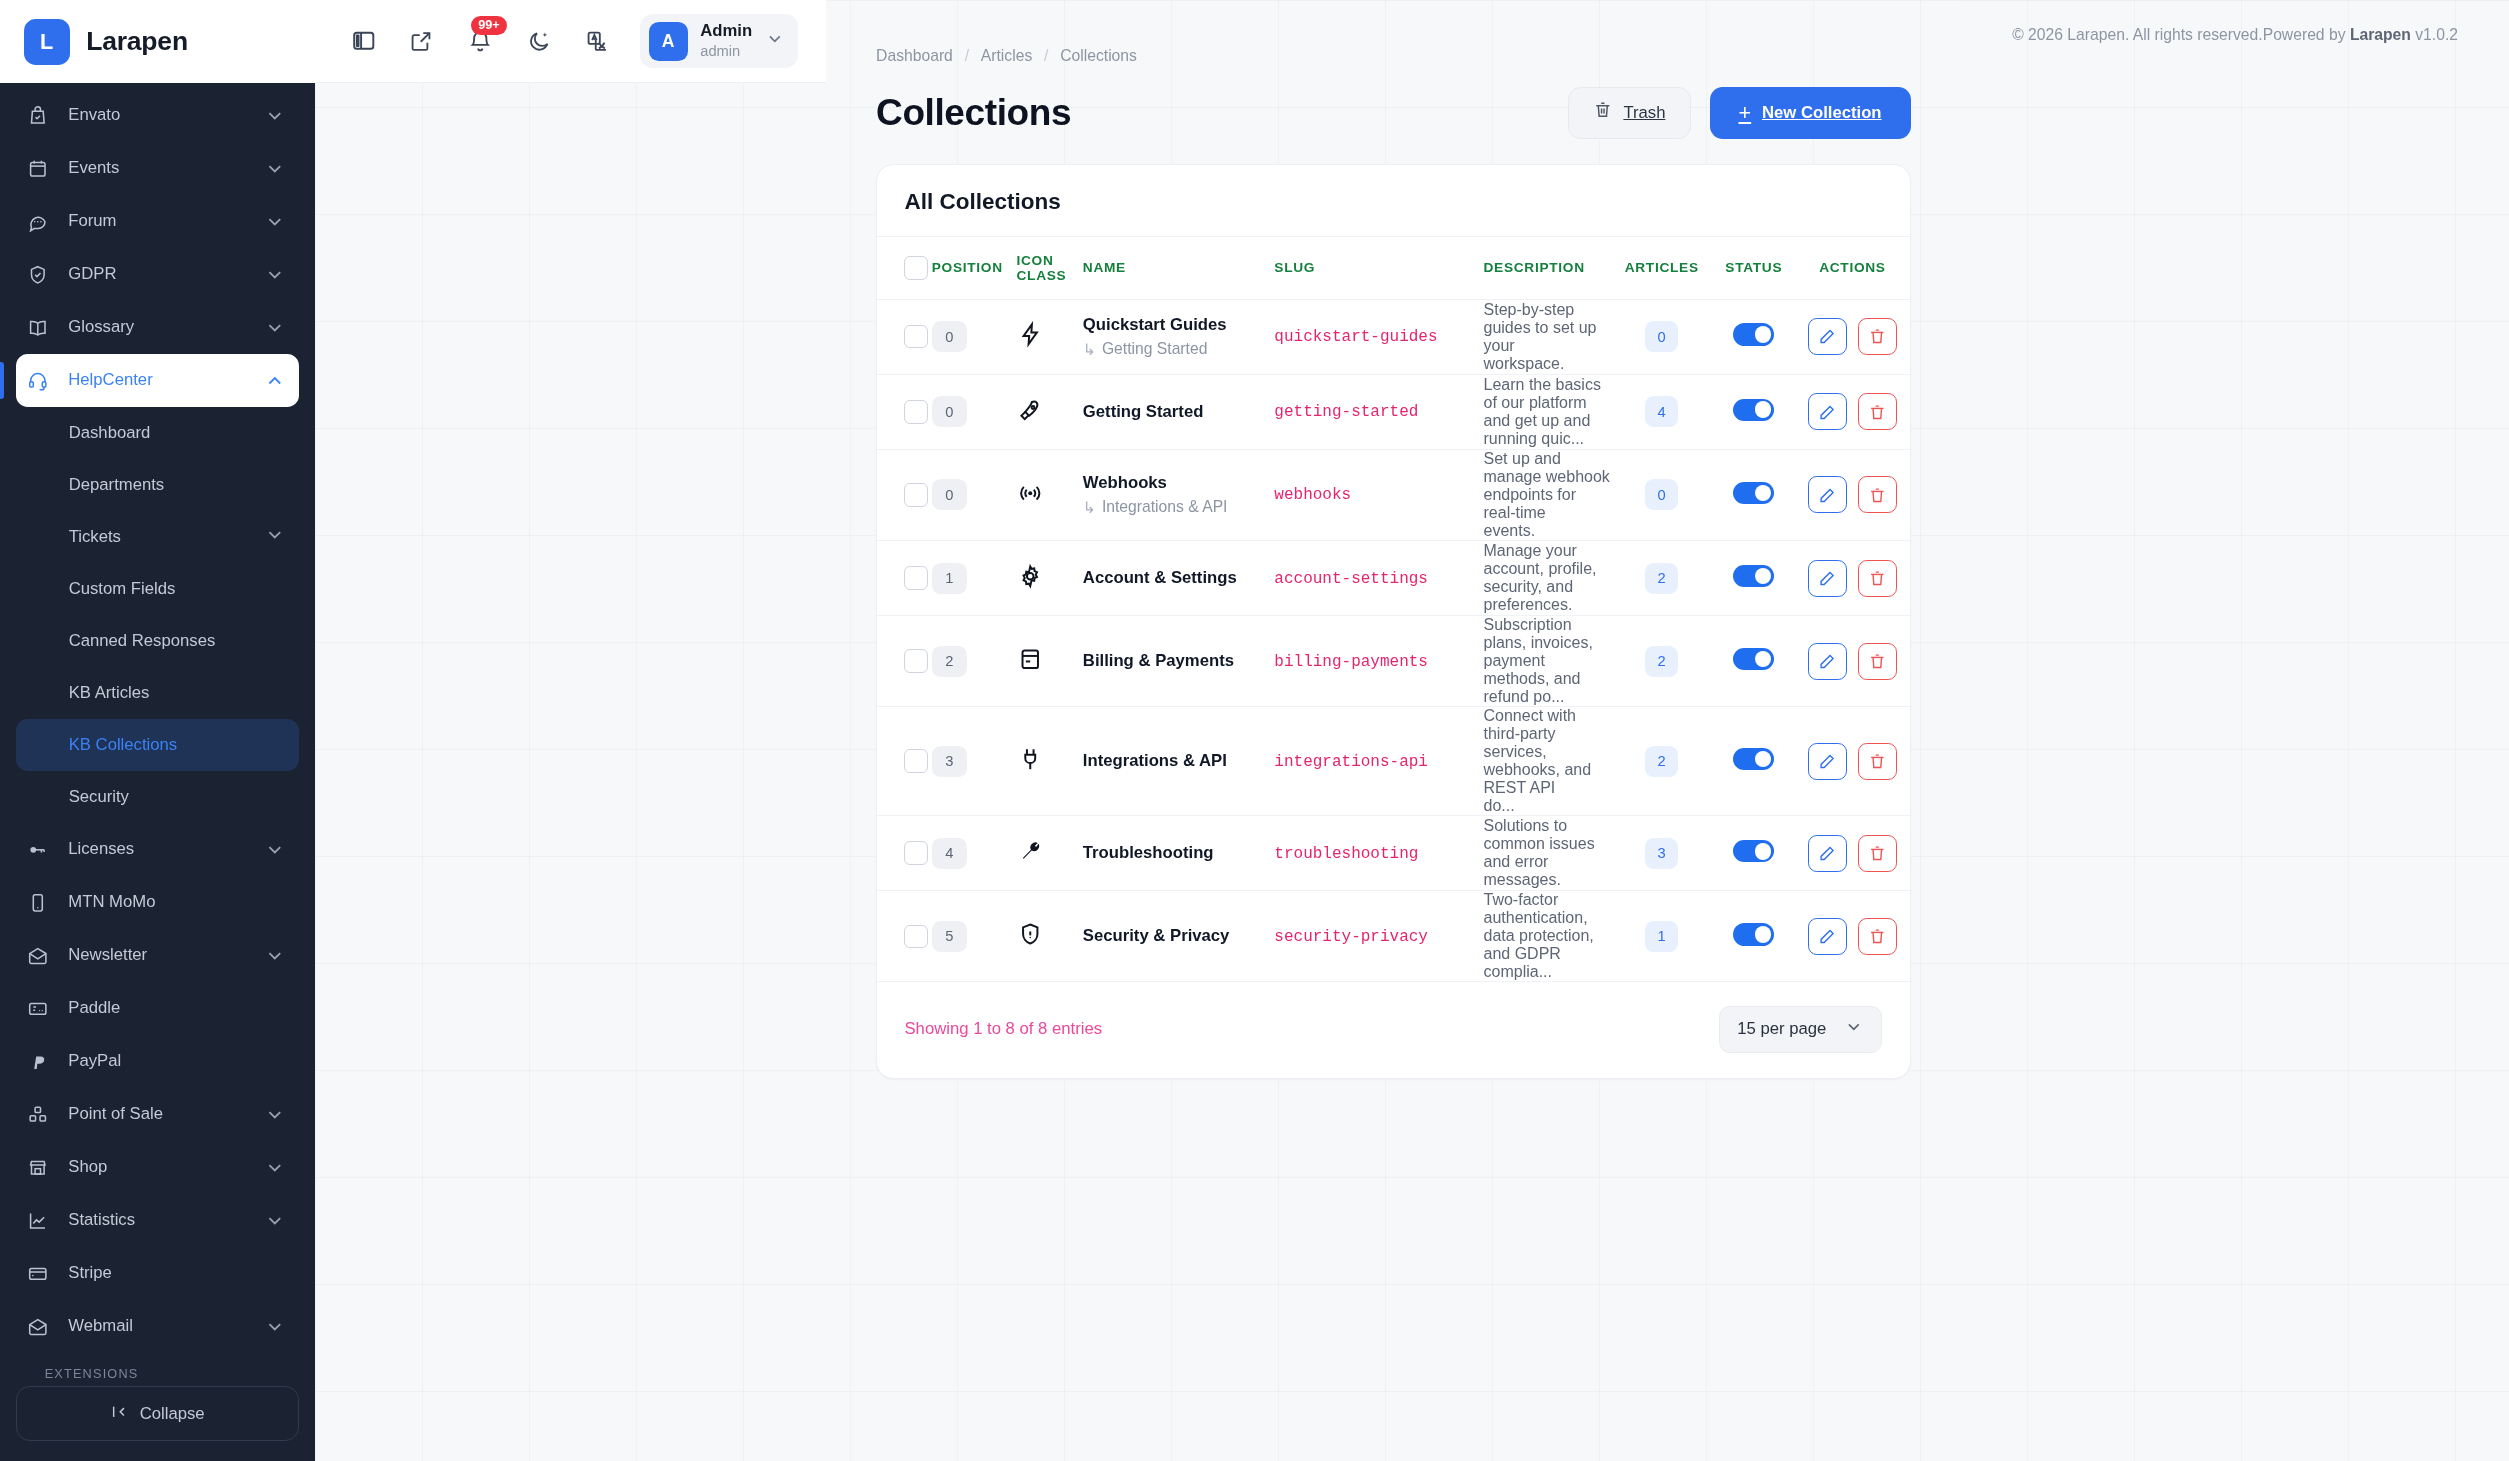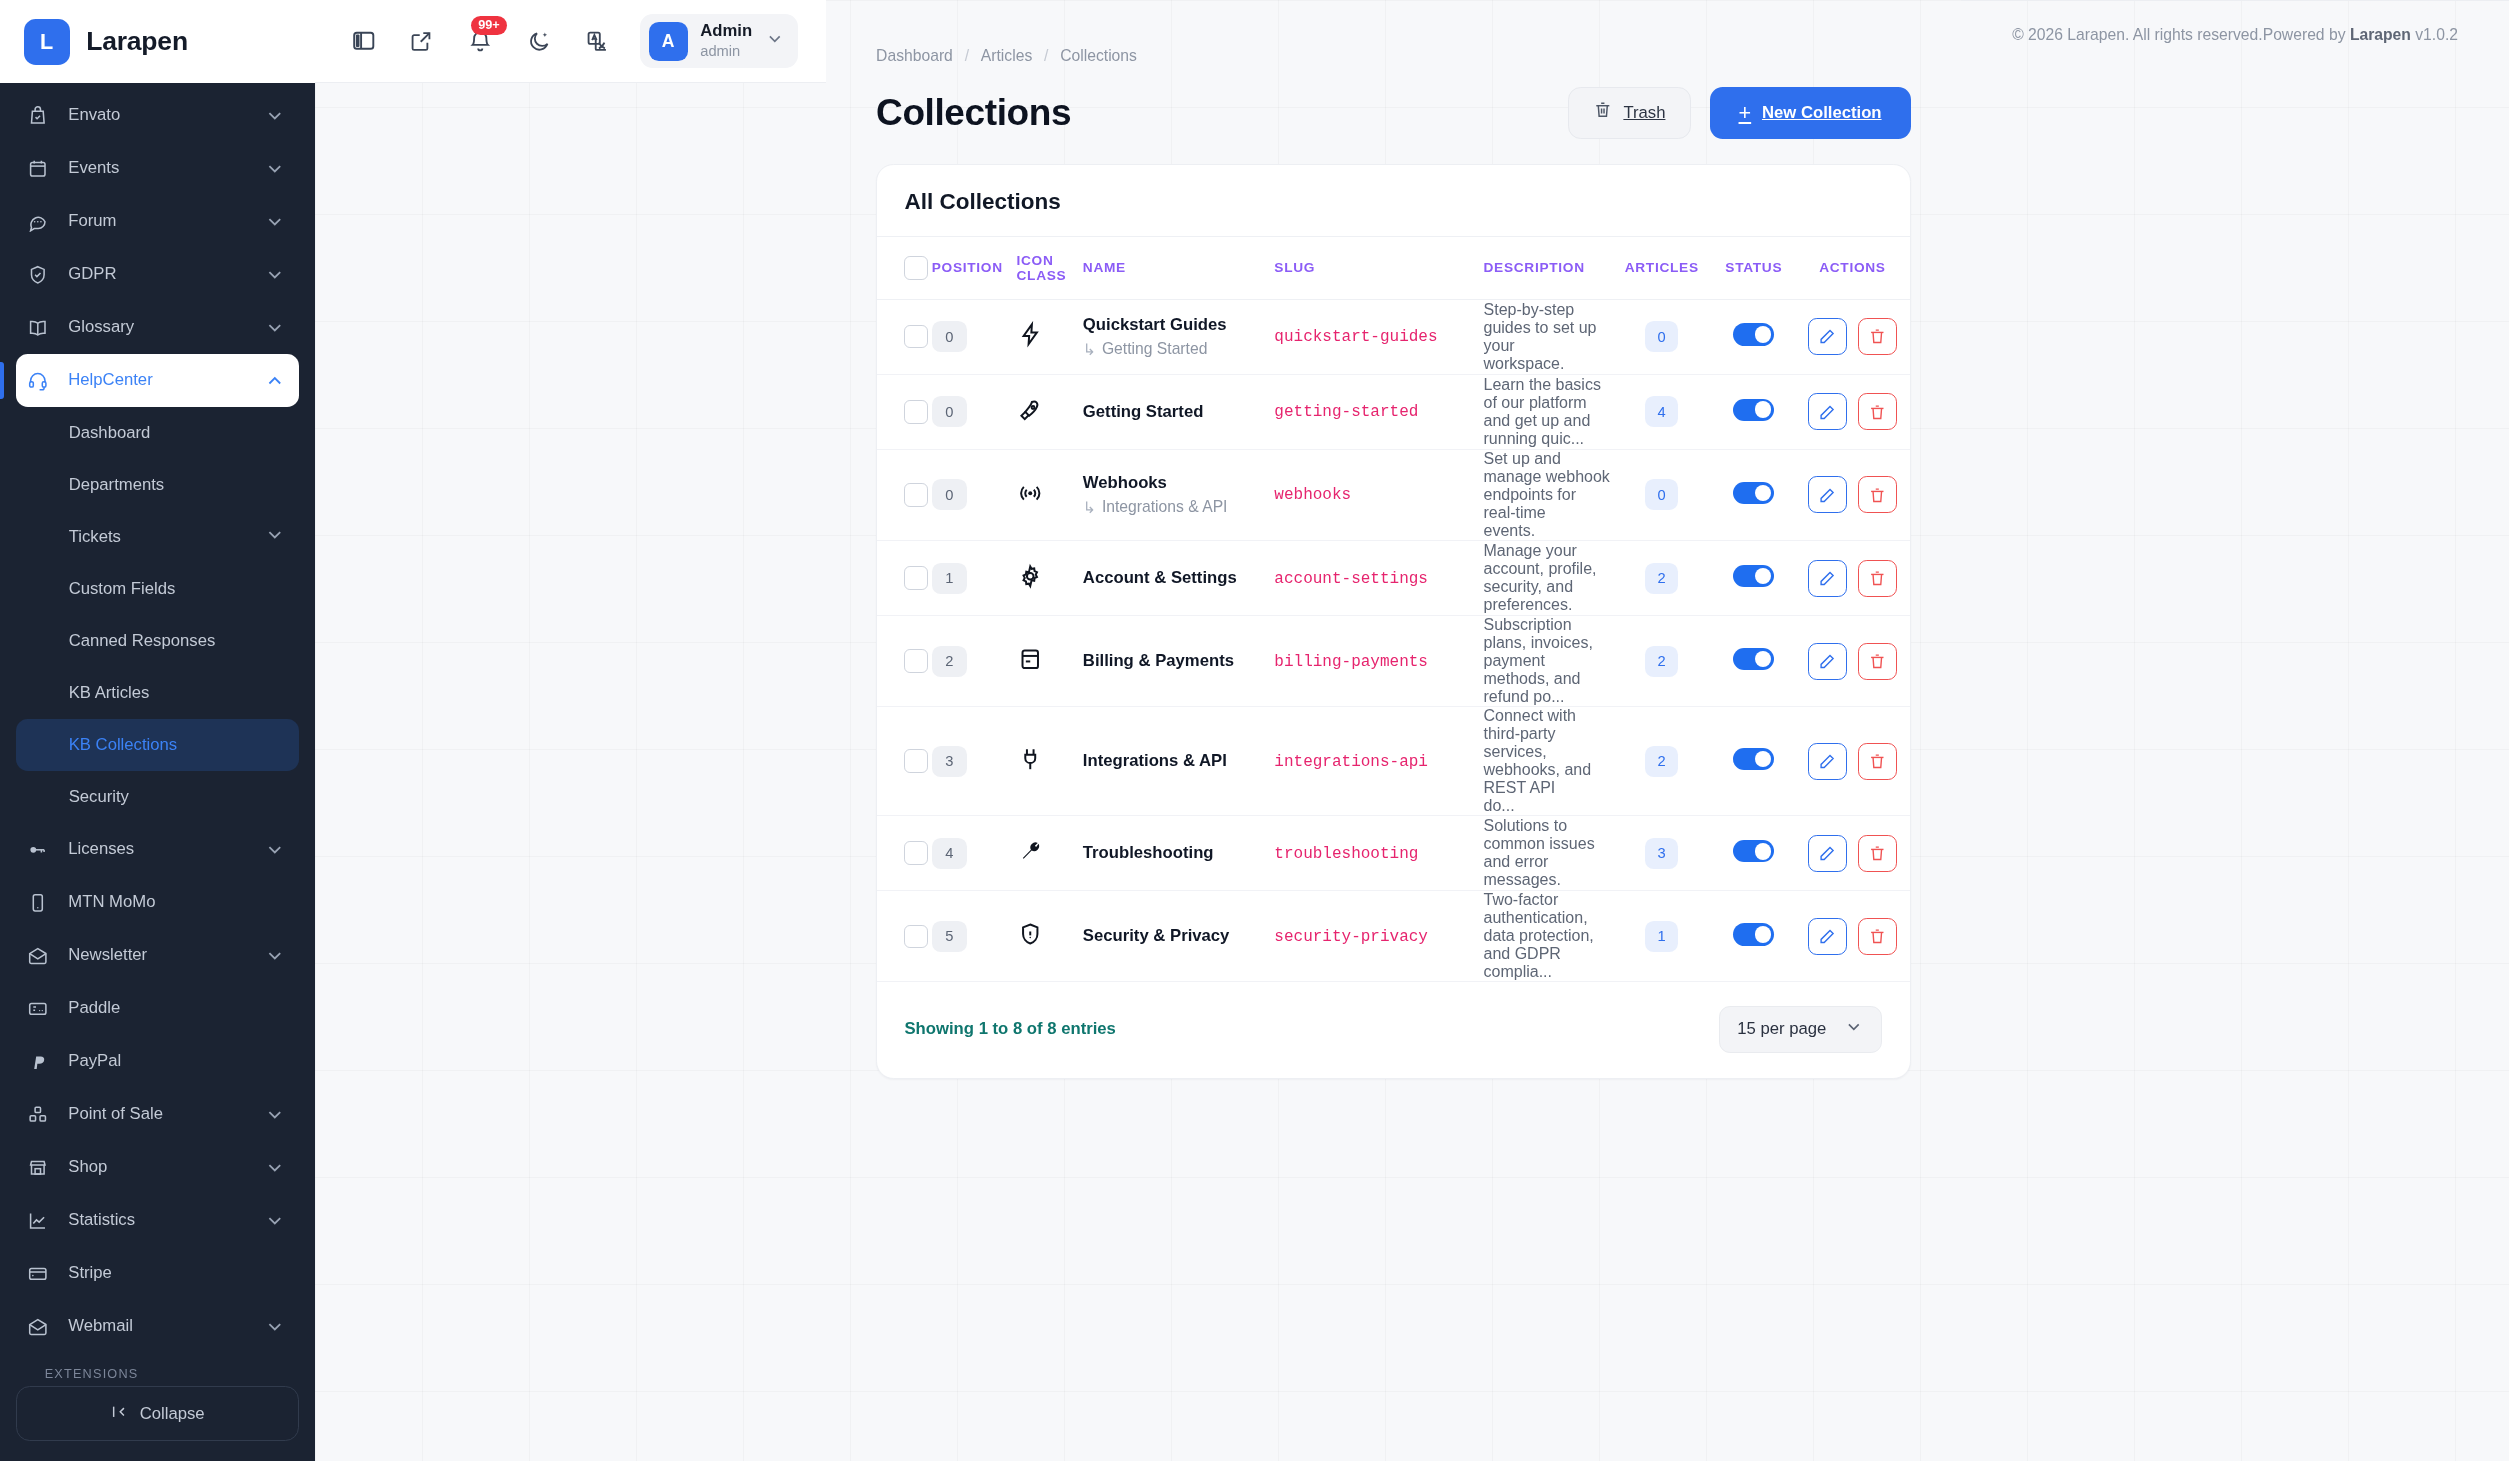--- a/index.html
+++ b/index.html
@@ -172,21 +172,21 @@
     box-shadow: 0 1px 2px rgba(16,24,40,0.04);
     overflow: hidden;
   }
   .card-head {
     padding: 23.5px 27.4px 21.6px 27.4px;
     font-size: 22.5px; font-weight: 600; color: #111826;
   }
   table { width: 100%; border-collapse: collapse; }
   thead th {
     font-size: 13.7px; font-weight: 600; letter-spacing: 0.7px;
-    color: #8b5cf6; text-transform: uppercase;
+    color: #15803d; text-transform: uppercase;
     text-align: left; padding: 15.7px 0 15.7px 0;
     border-top: 1px solid #eef0f4; border-bottom: 1px solid #eef0f4;
     background: #fff;
   }
   tbody td { padding: 0; border-bottom: 1px solid #f1f2f6; vertical-align: middle; }
   tbody tr:last-child td { border-bottom: 1px solid #f1f2f6; }
   .c-check { width: 61px; padding-left: 27.4px !important; }
   .c-pos   { width: 108px; }
   .c-icon  { width: 94px; }
   .c-name  { width: 294px; }
@@ -240,21 +240,21 @@
   }
   .act-edit { border: 1px solid #2f6fed; }
   .act-edit svg { width: 18.6px; height: 18.6px; stroke: #2f6fed; fill: none; stroke-width: 1.8; }
   .act-del { border: 1px solid #f05252; }
   .act-del svg { width: 18.6px; height: 18.6px; stroke: #f05252; fill: none; stroke-width: 1.8; }
 
   .card-foot {
     display: flex; align-items: center;
     padding: 23.5px 27.4px 25.5px 27.4px;
   }
-  .showing { font-size: 16.7px; color: #0f766e; font-weight: bold; }
+  .showing { font-size: 16.7px; color: #ec4899; }
   .foot-spacer { flex: 1 1 auto; }
   .perpage {
     display: inline-flex; align-items: center; gap: 17.6px;
     background: #f3f4f7; border: 1px solid #e9ebef;
     border-radius: 10.8px; height: 47px; padding: 0 17.6px;
     font-size: 16.7px; color: #2a3140; cursor: pointer;
   }
   .perpage svg { width: 19.6px; height: 19.6px; stroke: #5a6272; fill: none; stroke-width: 2; }
 
   .page-footer {

